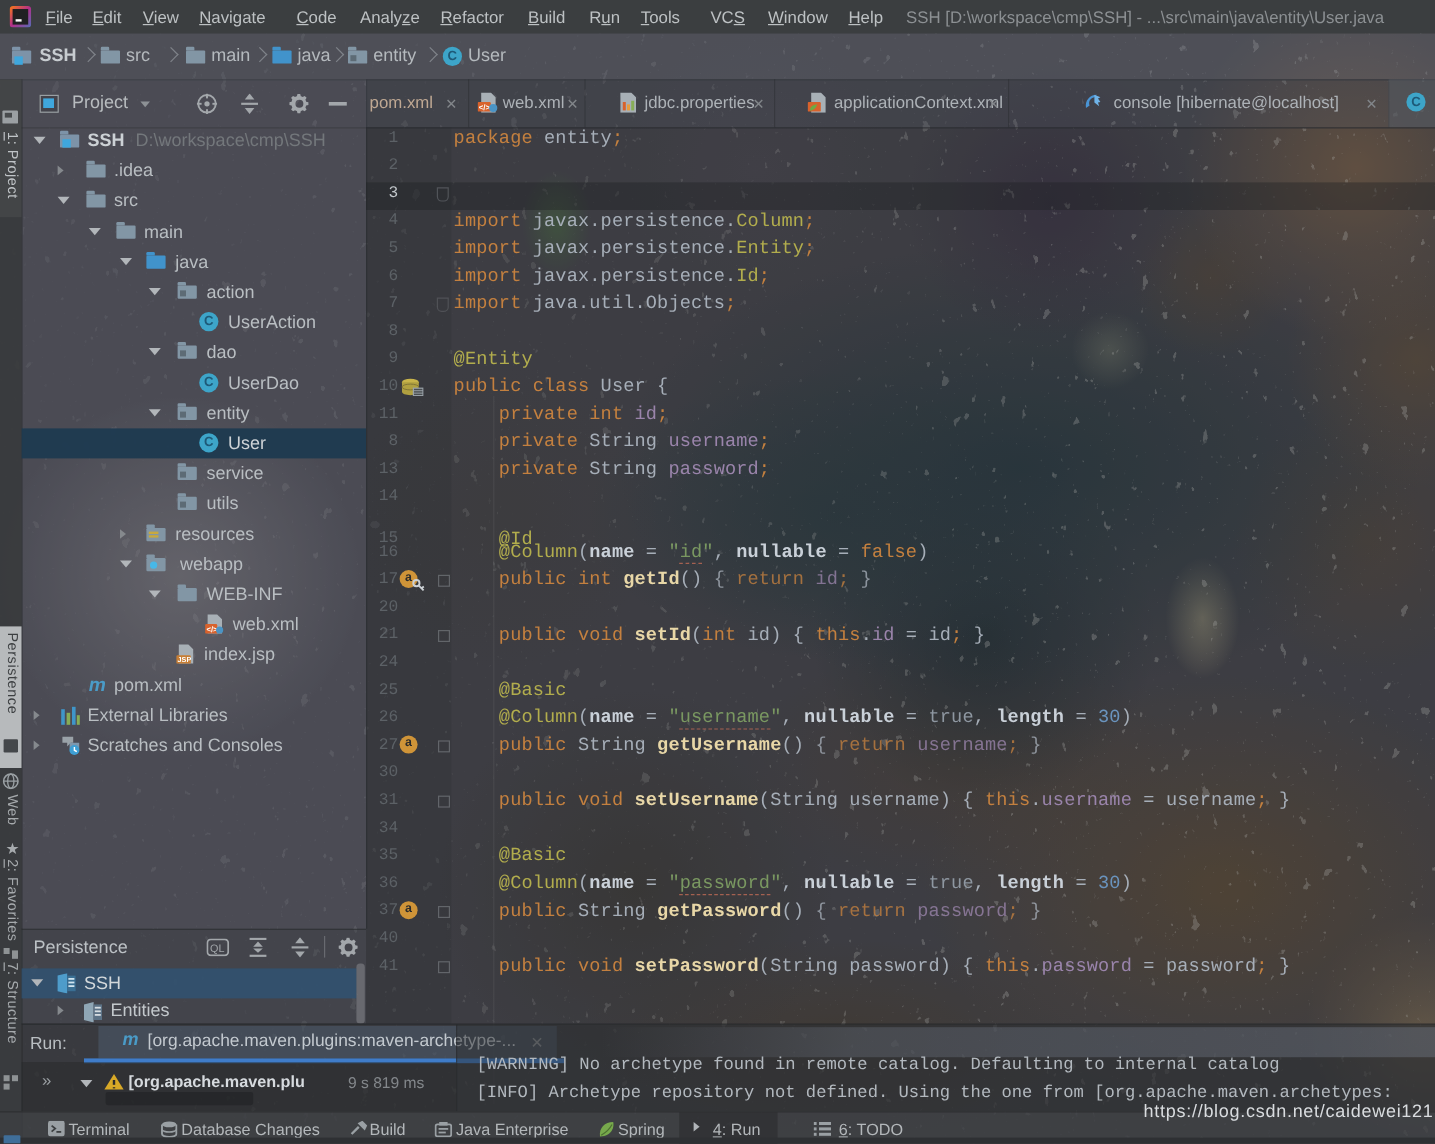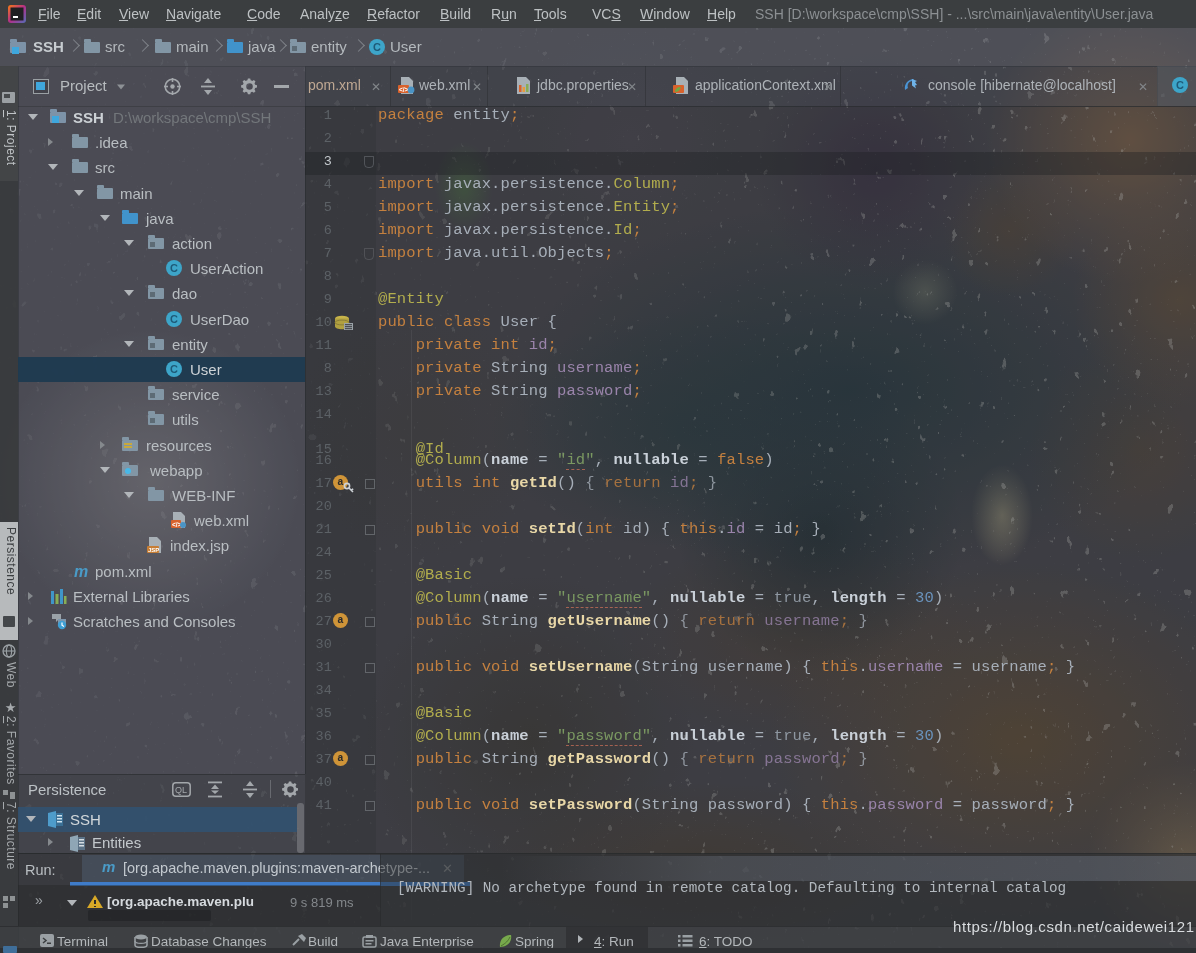--- a/index.html
+++ b/index.html
@@ -403,21 +403,21 @@
     <div class="cl" style="top:136px"><span class="ln">7</span><span style="position:absolute;left:59px;top:6px;width:8px;height:10px;border:1px solid rgba(150,155,160,.25);border-radius:0 0 4px 4px"></span><span class="ct"><span class="k">import</span> java.util.Objects<span class="k">;</span></span></div>
     <div class="cl" style="top:159px"><span class="ln">8</span></div>
     <div class="cl" style="top:182px"><span class="ln">9</span><span class="ct"><span class="an">@Entity</span></span></div>
     <div class="cl" style="top:205px"><span class="ln">10</span><span class="ct"><span class="k">public class</span> User {</span></div>
     <div class="cl" style="top:228px"><span class="ln">11</span><span class="ct">    <span class="k">private int</span> <span class="f">id</span><span class="k">;</span></span></div>
     <div class="cl" style="top:251px"><span class="ln">8</span><span class="ct">    <span class="k">private</span> String <span class="f">username</span><span class="k">;</span></span></div>
     <div class="cl" style="top:274px"><span class="ln">13</span><span class="ct">    <span class="k">private</span> String <span class="f">password</span><span class="k">;</span></span></div>
     <div class="cl" style="top:297px"><span class="ln">14</span></div>
     <div class="cl" style="top:332px"><span class="ln">15</span><span class="ct">    <span class="an">@Id</span></span></div>
     <div class="cl" style="top:343px"><span class="ln">16</span><span class="ct">    <span class="an">@Column</span>(<span class="at">name</span> = <span class="s">"<span class="su">id</span>"</span>, <span class="at">nullable</span> = <span class="k">false</span>)</span></div>
-    <div class="cl" style="top:366px"><span class="ln">17</span><span class="fsq"></span><span class="ct">    <span class="k">utils int</span> <span class="m">getId</span>()<span class="fold"> { <span class="k">return</span> <span class="f">id</span><span class="k">;</span> }</span></span></div>
+    <div class="cl" style="top:366px"><span class="ln">17</span><span class="fsq"></span><span class="ct">    <span class="k">public int</span> <span class="m">getId</span>()<span class="fold"> { <span class="k">return</span> <span class="f">id</span><span class="k">;</span> }</span></span></div>
     <div class="cl" style="top:389px"><span class="ln">20</span></div>
     <div class="cl" style="top:412px"><span class="ln">21</span><span class="fsq"></span><span class="ct">    <span class="k">public void</span> <span class="m">setId</span>(<span class="k">int</span> id) { <span class="k">this</span>.<span class="f">id</span> = id<span class="k">;</span> }</span></div>
     <div class="cl" style="top:435px"><span class="ln">24</span></div>
     <div class="cl" style="top:458px"><span class="ln">25</span><span class="ct">    <span class="an">@Basic</span></span></div>
     <div class="cl" style="top:481px"><span class="ln">26</span><span class="ct">    <span class="an">@Column</span>(<span class="at">name</span> = <span class="s">"<span class="su">username</span>"</span>, <span class="at">nullable</span> = <span class="dim">true</span>, <span class="at">length</span> = <span class="n">30</span>)</span></div>
     <div class="cl" style="top:504px"><span class="ln">27</span><span class="fsq"></span><span class="ct">    <span class="k">public</span> String <span class="m">getUsername</span>()<span class="fold"> { <span class="k">return</span> <span class="f">username</span><span class="k">;</span> }</span></span></div>
     <div class="cl" style="top:527px"><span class="ln">30</span></div>
     <div class="cl" style="top:550px"><span class="ln">31</span><span class="fsq"></span><span class="ct">    <span class="k">public void</span> <span class="m">setUsername</span>(String username) { <span class="k">this</span>.<span class="f">username</span> = username<span class="k">;</span> }</span></div>
     <div class="cl" style="top:573px"><span class="ln">34</span></div>
     <div class="cl" style="top:596px"><span class="ln">35</span><span class="ct">    <span class="an">@Basic</span></span></div>
@@ -497,20 +497,21 @@
     <div class="arrD" style="left:49px;top:46px"></div>
     <div style="position:absolute;left:69px;top:41px;width:0;height:0;border-left:8px solid transparent;border-right:8px solid transparent;border-bottom:13px solid #d8a927"></div>
     <div style="position:absolute;left:76px;top:46px;width:2px;height:4px;background:#2b2b2b"></div>
     <div style="position:absolute;left:76px;top:51.5px;width:2px;height:1.5px;background:#2b2b2b"></div>
     <span style="position:absolute;left:89px;top:40px;font-size:13.5px;font-weight:bold;color:#d6dade">[org.apache.maven.plu</span>
     <span style="position:absolute;left:272px;top:41px;font-size:13px;color:#83878b">9 s 819 ms</span>
     <div style="position:absolute;left:70px;top:56px;width:123px;height:11px;background:rgba(28,29,31,.5);border-radius:2px"></div>
     <div class="rcons">
       <div style="position:absolute;left:120px;top:2px;width:696px;height:25px;background:linear-gradient(90deg, rgba(110,118,130,0), rgba(115,123,138,.32) 30%, rgba(122,130,146,.38))"></div>
       <div style="position:absolute;left:16px;top:26px;white-space:pre">[WARNING] No archetype found in remote catalog. Defaulting to internal catalog</div>
+      <div style="position:absolute;left:16px;top:49px;white-space:pre">[INFO] Archetype repository not defined. Using the one from [org.apache.maven.archetypes:</div>
     </div>
   </div>
   <div class="abs status" id="status">
     <svg class="si" style="left:40px" width="14" height="13">
         <rect width="14" height="13" rx="2" fill="#9aa0a4"></rect>
         <path d="M3 4l3 2.5L3 9" stroke="#3c3f41" stroke-width="1.5" fill="none"></path>
         <rect x="7" y="8.5" width="4" height="1.5" fill="#3c3f41"></rect>
       </svg>
     <span class="si" style="left:57px">Terminal</span>
     <svg class="si" style="left:134px" width="14" height="14">

